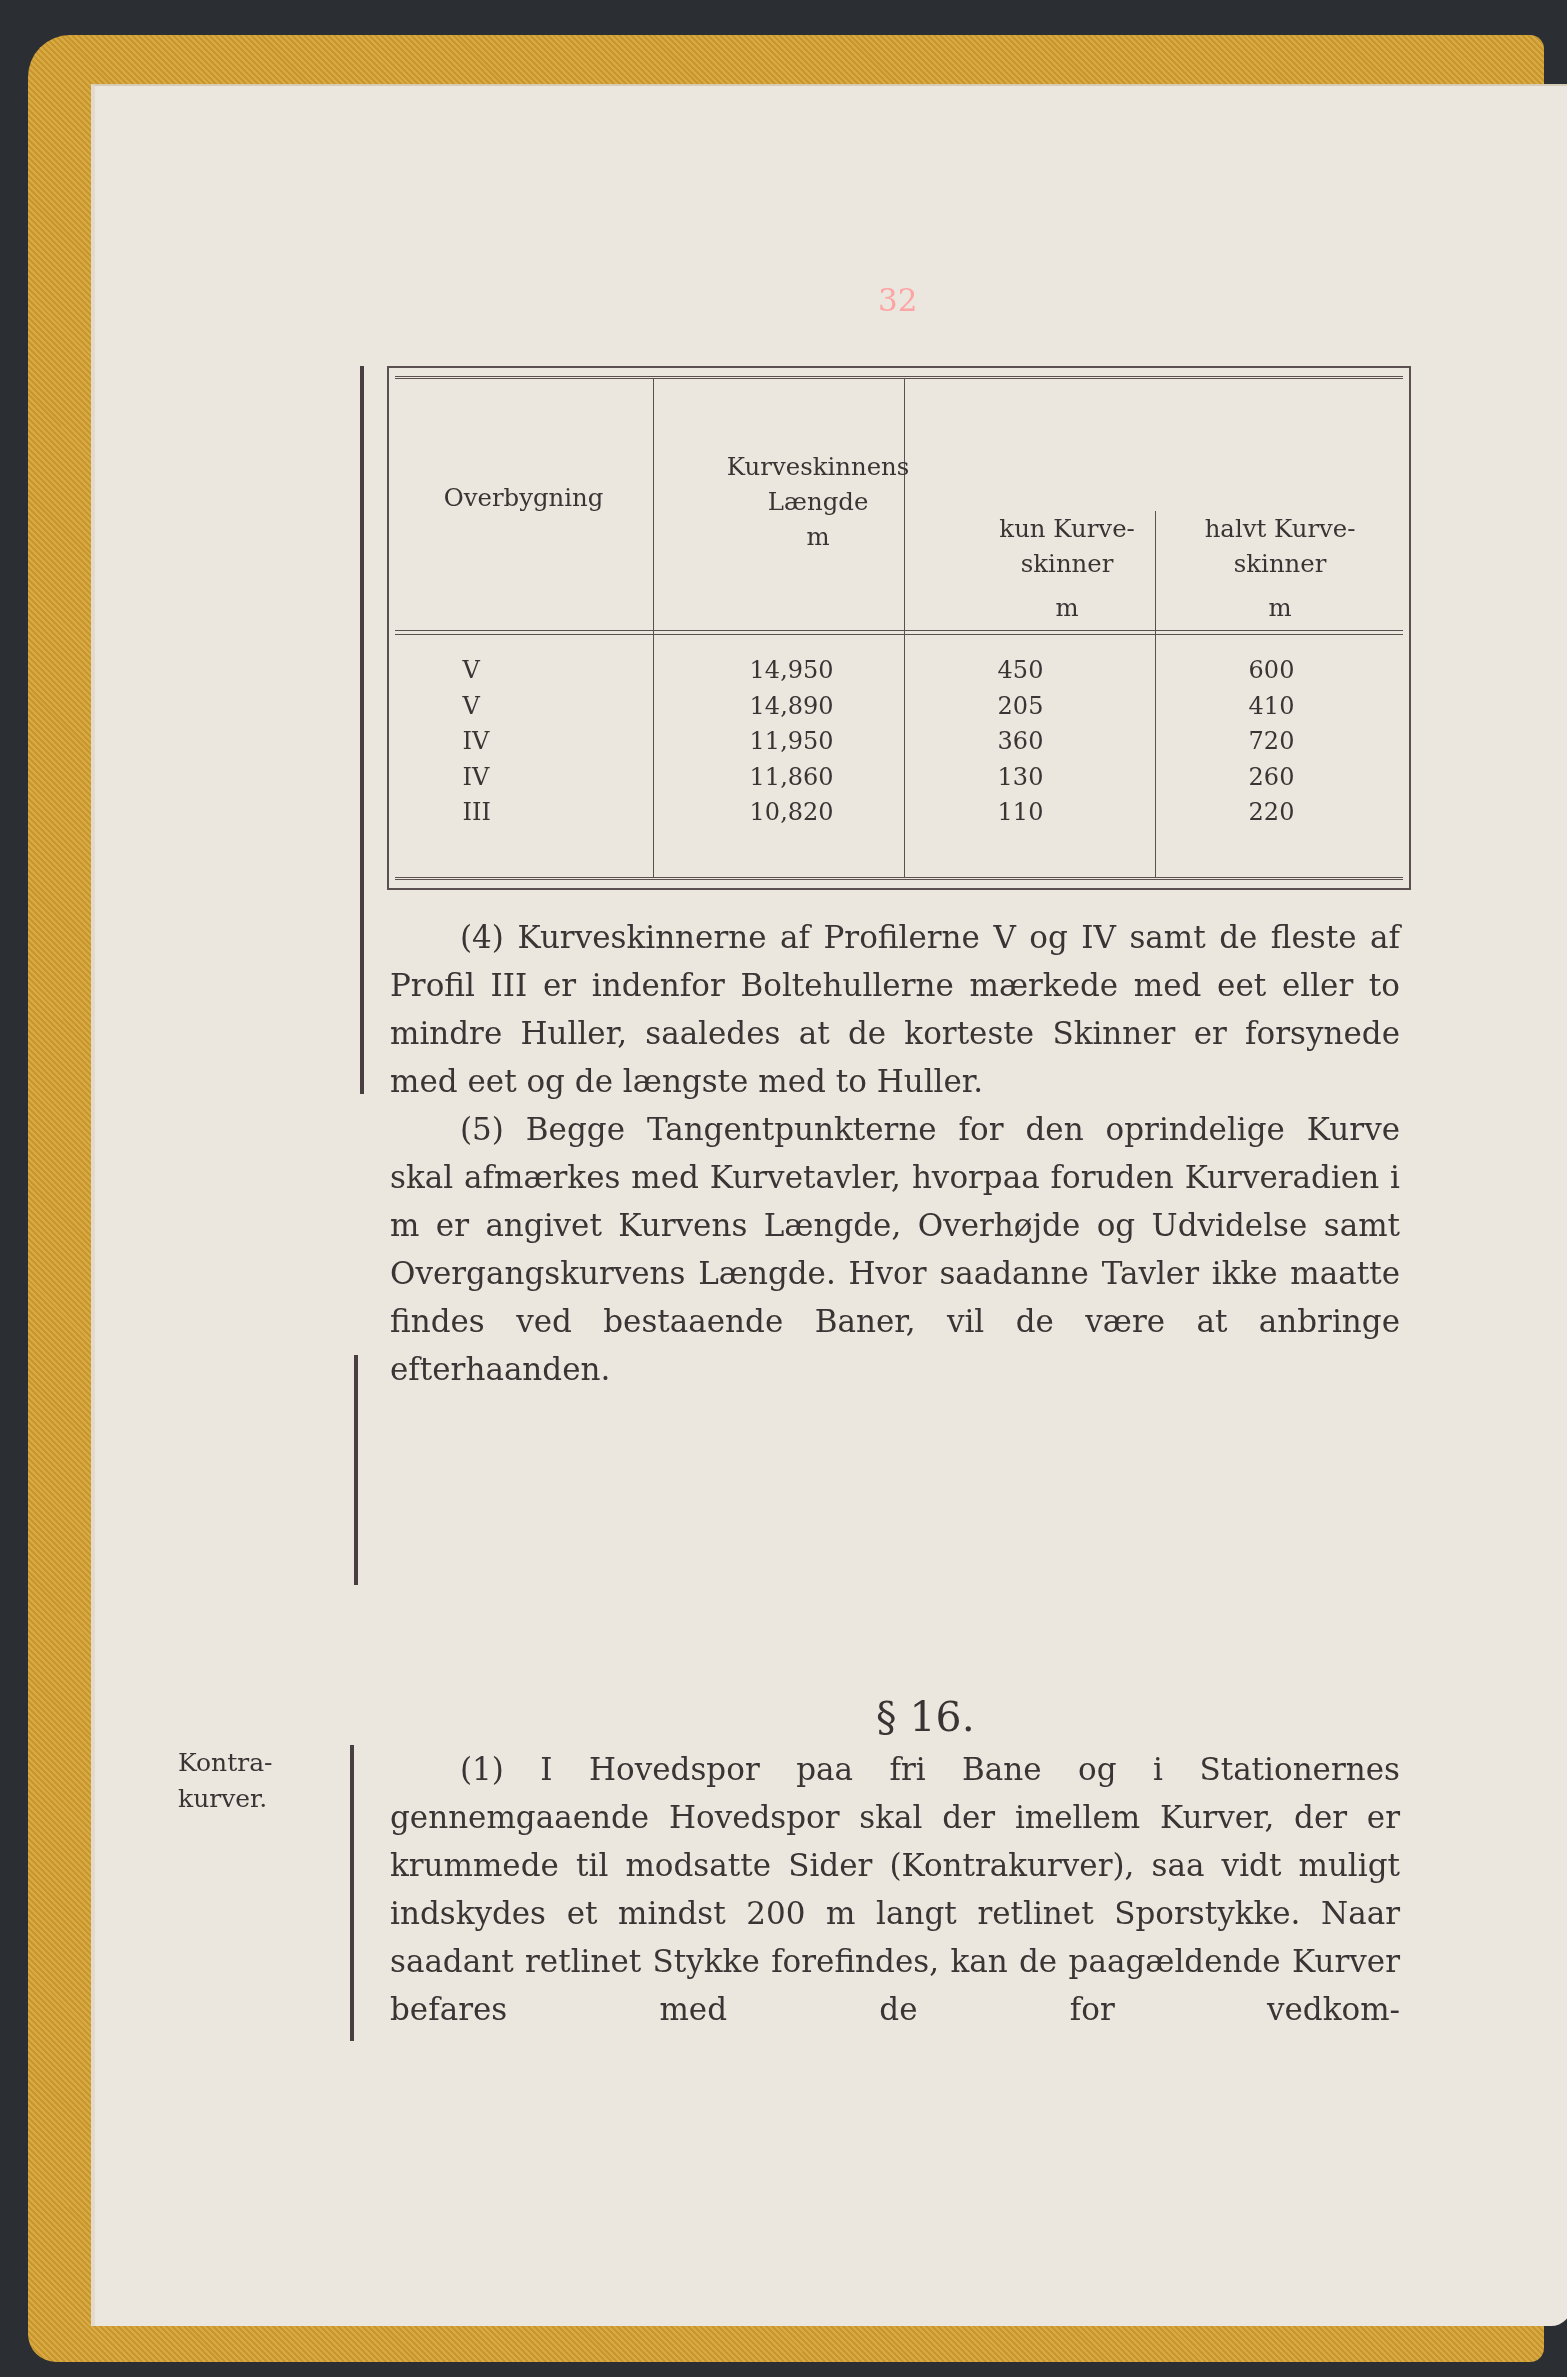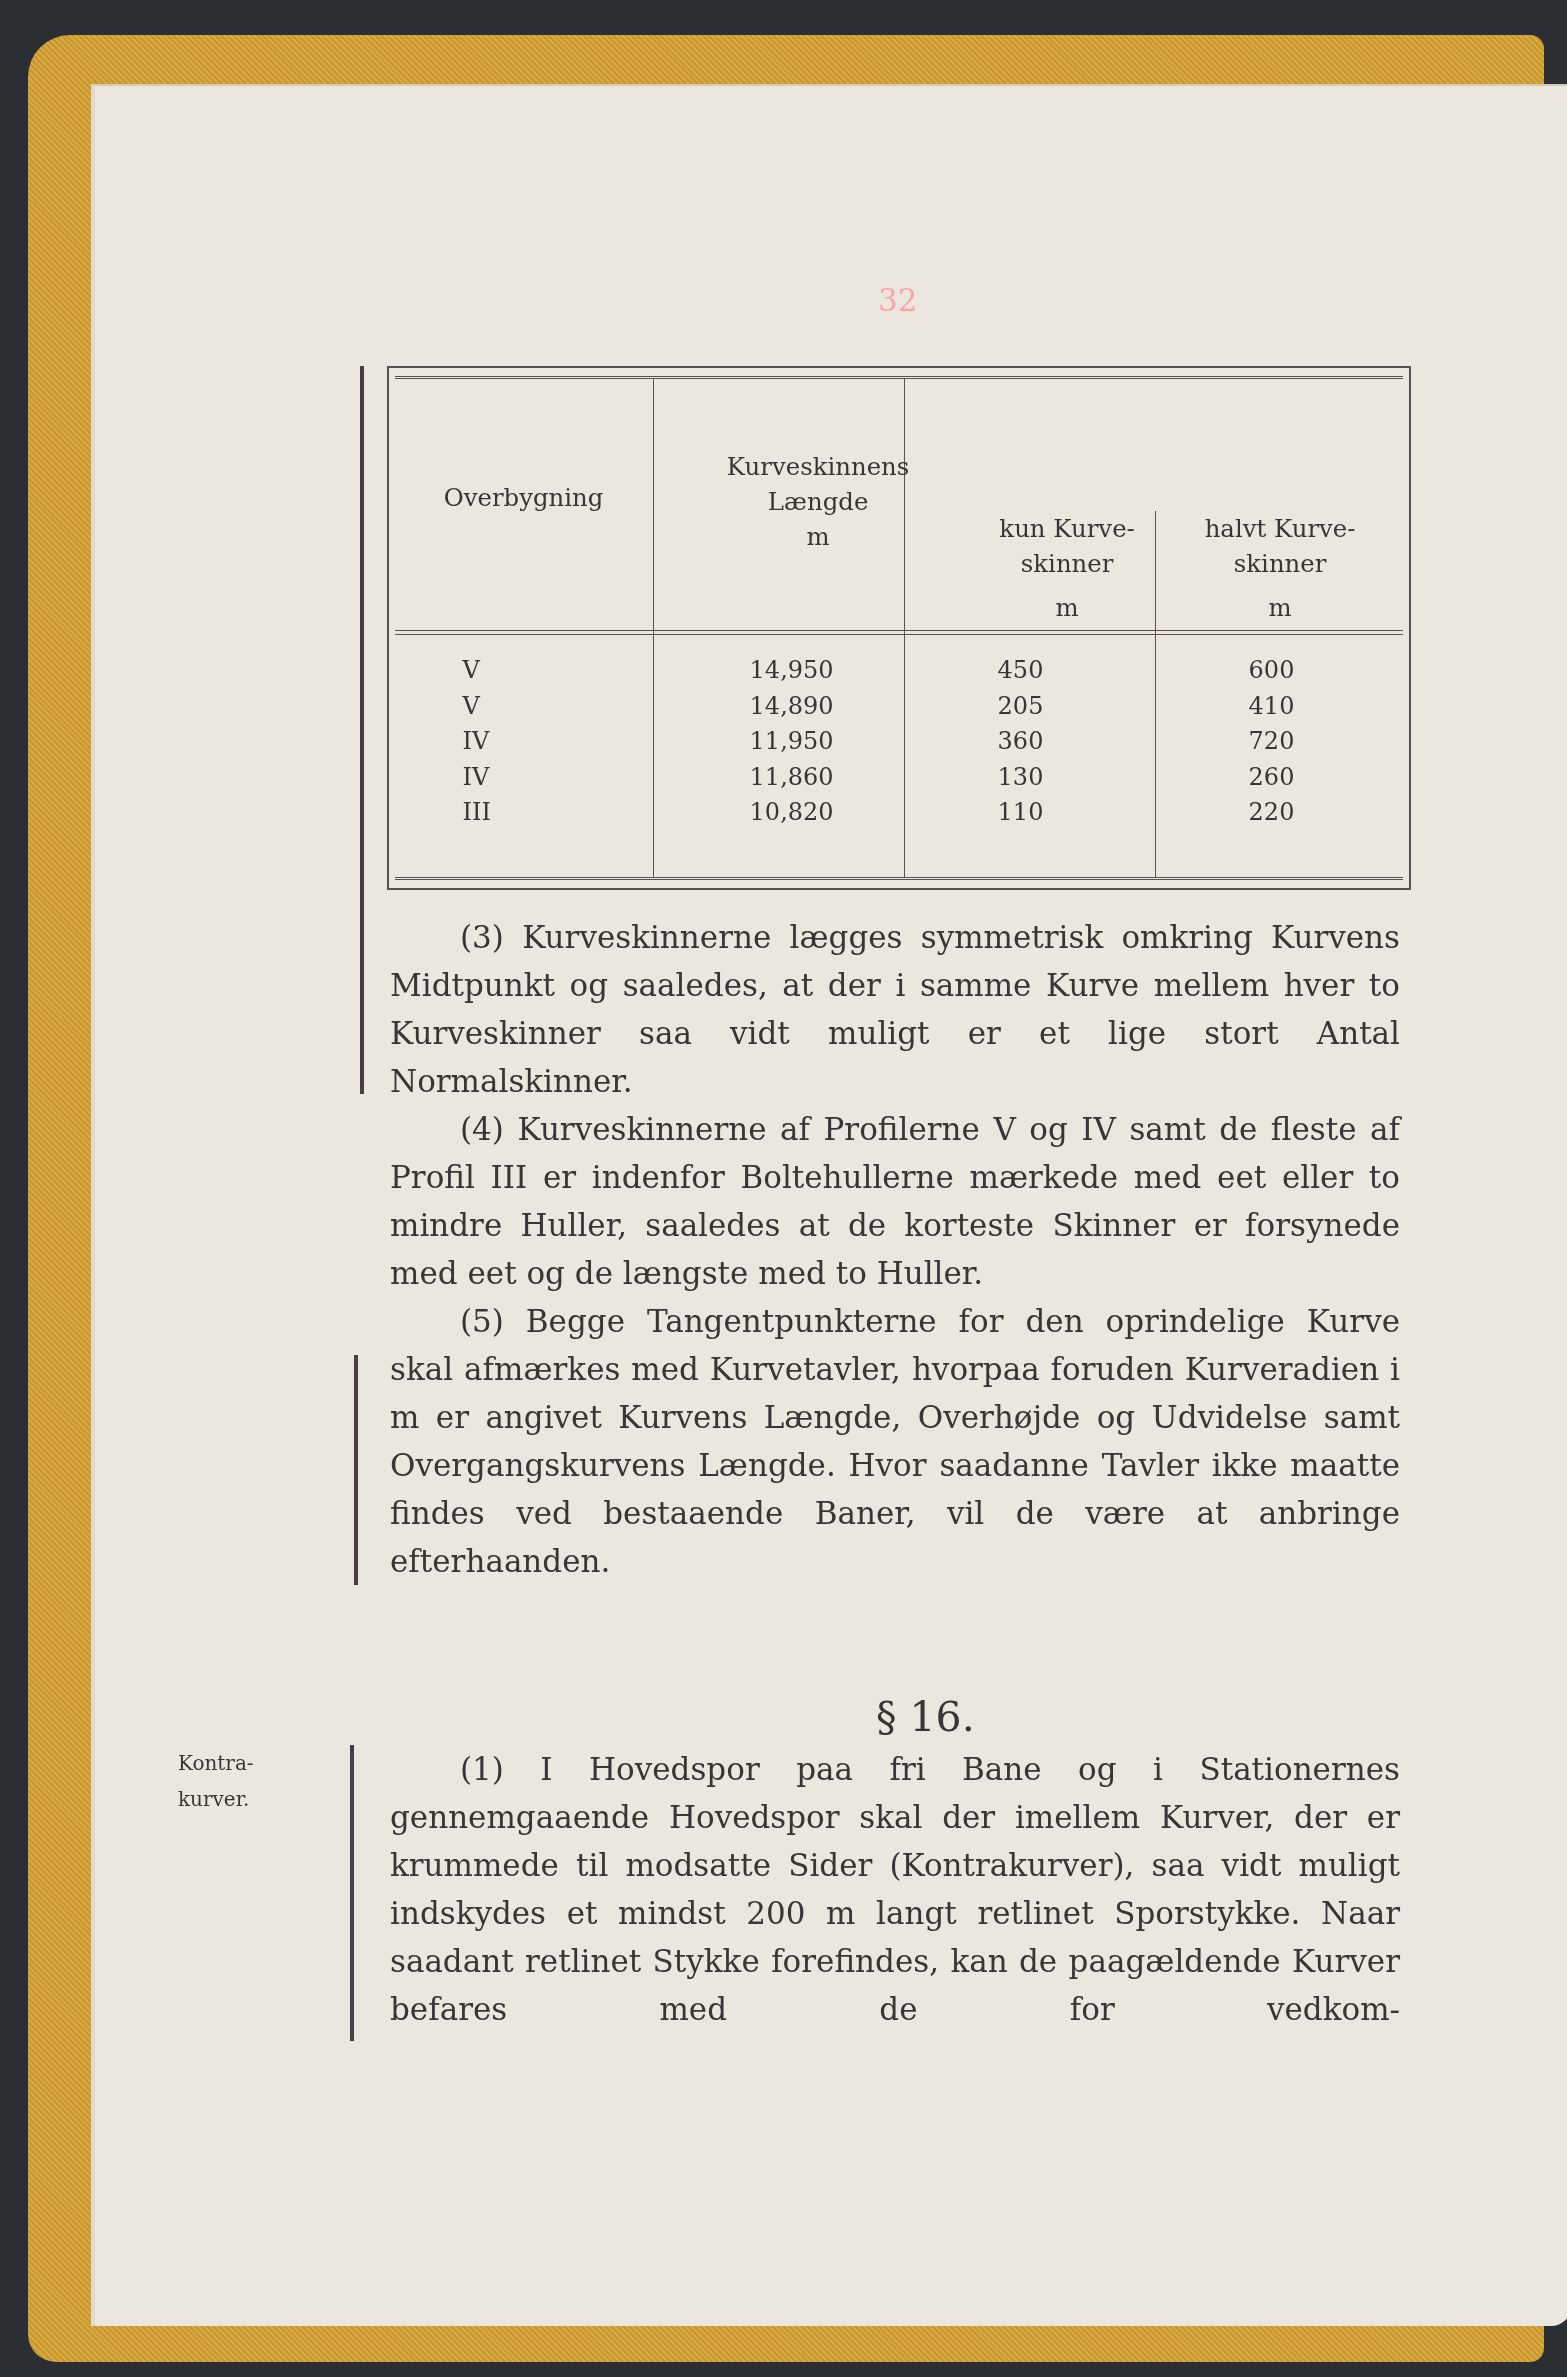--- a/index.html
+++ b/index.html
@@ -38,21 +38,21 @@
   .col-line { position: absolute; top: 0; bottom: 0; width: 1.4px; background: #5a5050; }
   .hdr-sep { position: absolute; left: 0; right: 0; top: 251px; height: 4.2px; border-top: 1.4px solid #5a5050; border-bottom: 1.4px solid #5a5050; box-sizing: border-box; }
   .th { position: absolute; font-size: 24.4px; text-align: center; line-height: 35px; }
   .td { position: absolute; font-size: 24px; line-height: 36px; }
   .body-text {
     position: absolute; left: 390px; width: 1010px; font-size: 31px; line-height: 48px;
     text-align: justify;
   }
   .para { margin: 0; text-indent: 70px; }
   .section-heading { position: absolute; left: 876px; top: 1693px; font-size: 41px; text-align: center; }
-  .margin-note { position: absolute; left: 178px; top: 1745px; font-size: 20px; line-height: 36px; }
+  .margin-note { position: absolute; left: 178px; top: 1745px; font-size: 25px; line-height: 36px; }
 </style>
 </head>
 <body>
 
 <div class="cover"></div>
 <div class="page"></div>
 
 <div class="page-number">32</div>
 
 <div class="change-bar" style="left:360px; top:366px; height:728px;"></div>
@@ -112,21 +112,20 @@
     <div>
       <div class="td" style="left:68px; top:415px;">III</div>
       <div class="td" style="left:355px; top:415px;">10,820</div>
       <div class="td" style="left:603px; top:415px;">110</div>
       <div class="td" style="left:854px; top:415px;">220</div>
     </div>
   </div>
 </div>
 
 <div class="body-text" style="top:913px;">
-  <p class="para">(3) Kurveskinnerne lægges symmetrisk omkring Kurvens Midtpunkt og saaledes, at der i samme Kurve mellem hver to Kurveskinner saa vidt muligt er et lige stort Antal Normalskinner.</p>
   <p class="para">(4) Kurveskinnerne af Profilerne V og IV samt de fleste af Profil III er indenfor Boltehullerne mærkede med eet eller to mindre Huller, saaledes at de korteste Skinner er forsynede med eet og de længste med to Huller.</p>
   <p class="para">(5) Begge Tangentpunkterne for den oprindelige Kurve skal afmærkes med Kurvetavler, hvorpaa foruden Kurveradien i m er angivet Kurvens Længde, Overhøjde og Udvidelse samt Overgangskurvens Længde. Hvor saadanne Tavler ikke maatte findes ved bestaaende Baner, vil de være at anbringe efterhaanden.</p>
 </div>
 
 <div class="section-heading">§ 16.</div>
 <div class="margin-note">
   <div>Kontra-</div>
   <div>kurver.</div>
 </div>
 <div class="body-text" style="top:1745px;">

